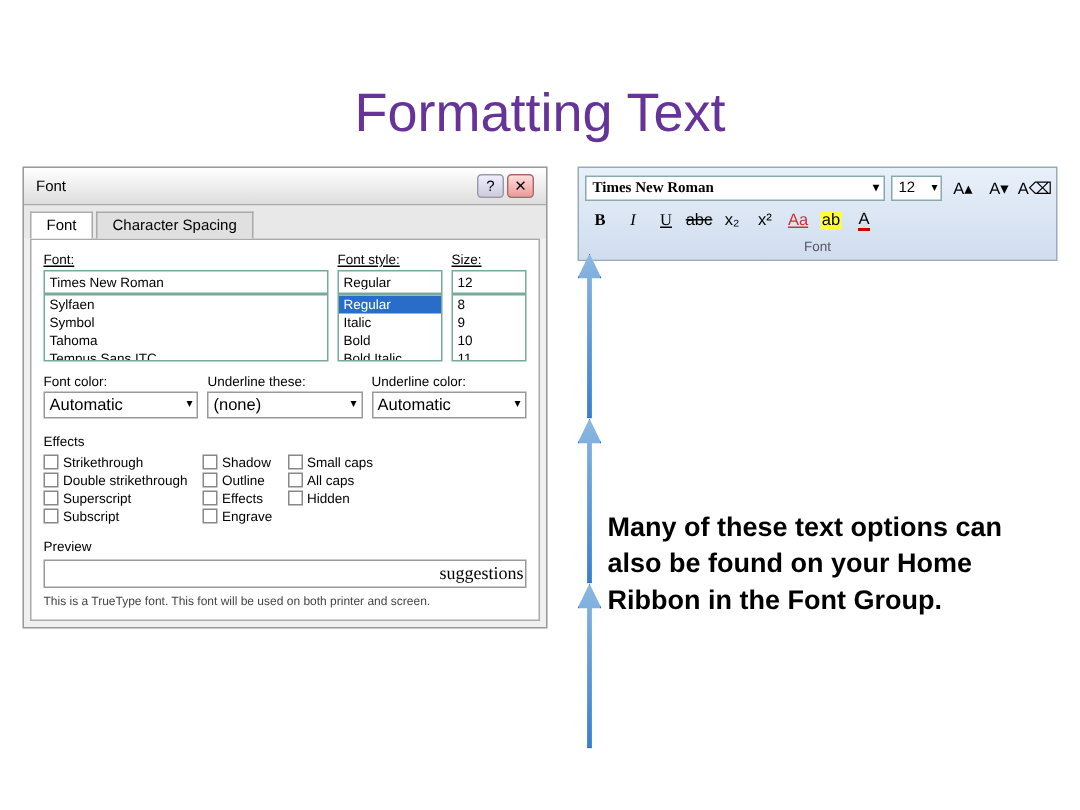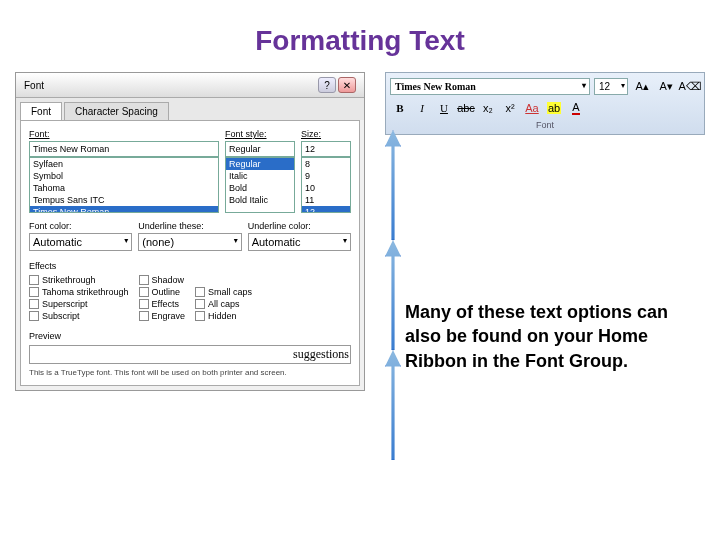--- a/index.html
+++ b/index.html
@@ -1,18 +1,18 @@
 <!DOCTYPE html>
 <html><head>
 <meta charset="utf-8">
 <style>
 * { box-sizing: border-box; margin: 0; padding: 0; }
 body { font-family: Arial, sans-serif; width: 720px; height: 540px; background: #fff; position: relative; }
 
-.title { color: #663399; font-size: 28px; font-weight: bold; text-align: center; padding: 25px 0 15px; }
+.title { color: #663399; font-size: 36px; font-weight: normal; text-align: center; padding: 25px 0 15px; margin-top: 29px; }
 
 .layout { display: flex; padding: 0 15px; }
 .left { width: 350px; }
 .right { width: 320px; margin-left: 20px; position: relative; }
 
 
 .dialog { border: 1px solid #999; background: #f0f0f0; font-size: 10px; }
 .dlg-title { background: linear-gradient(#fff, #ddd); padding: 4px 8px; display: flex; justify-content: space-between; align-items: center; border-bottom: 1px solid #aaa; }
 .dlg-title-text { font-weight: normal; }
 .dlg-controls { display: flex; gap: 2px; }
@@ -24,33 +24,33 @@
 .tab.inactive { background: #e0e0e0; }
 
 .dlg-body { background: #fff; border: 1px solid #aaa; margin: 0 4px 4px; padding: 8px; }
 
 .field-row { display: flex; gap: 6px; margin-bottom: 4px; }
 .field-col { flex: 1; }
 .field-col.sm { flex: 0 0 70px; }
 .field-col.xs { flex: 0 0 50px; }
 .field-label { font-size: 9px; text-decoration: underline; margin-bottom: 2px; display: block; }
 .field-input { width: 100%; border: 1px solid #7a9; padding: 2px 3px; font-size: 9px; }
-.field-list { width: 100%; border: 1px solid #7a9; font-size: 9px; height: 56px; overflow: hidden; }
+.field-list { width: 100%; border: 1px solid #7a9; font-size: 9px; height: 45px; overflow: hidden; }
 .field-list div { padding: 1px 3px; }
 .field-list div.sel { background: #2a6dc8; color: #fff; }
 
 .color-row { display: flex; gap: 6px; margin-top: 8px; }
 .color-col { flex: 1; }
 .color-label { font-size: 9px; margin-bottom: 2px; display: block; }
 .color-select { border: 1px solid #999; padding: 2px 14px 2px 3px; font-size: 11px; background: #fff; position: relative; }
 .color-select::after { content: "▾"; position: absolute; right: 3px; top: 2px; font-size: 8px; }
 
 .effects { margin-top: 10px; }
 .effects-title { font-size: 9px; margin-bottom: 4px; }
-.effects-grid { display: flex; gap: 10px; align-items: flex-end; }
+.effects-grid { display: flex; gap: 10px; }
 .effects-col { display: flex; flex-direction: column; gap: 2px; }
 .chk { display: flex; align-items: center; font-size: 9px; gap: 3px; }
 .chk-box { width: 10px; height: 10px; border: 1px solid #888; background: #fff; }
 
 .preview { margin-top: 10px; }
 .preview-box { border: 1px solid #999; padding: 1px; text-align: right; font-family: serif; font-size: 12px; margin: 4px 0; }
 .preview-desc { font-size: 8px; color: #444; }
 
 .dlg-footer { display: flex; justify-content: space-between; padding: 6px 8px; background: #eee; border-top: 1px solid #ccc; }
 .btn { border: 1px solid #999; background: linear-gradient(#fff,#ddd); padding: 3px 14px; font-size: 10px; border-radius: 2px; }
@@ -155,21 +155,21 @@
         <div class="effects">
           <div class="effects-title">Effects</div>
           <div class="effects-grid">
             <div class="effects-col">
               <label class="chk">
                   <span class="chk-box"></span>
                   <span>Strikethrough</span>
                 </label>
               <label class="chk">
                   <span class="chk-box"></span>
-                  <span>Tahoma strikethrough</span>
+                  <span>Double strikethrough</span>
                 </label>
               <label class="chk">
                   <span class="chk-box"></span>
                   <span>Superscript</span>
                 </label>
               <label class="chk">
                   <span class="chk-box"></span>
                   <span>Subscript</span>
                 </label>
             </div>

